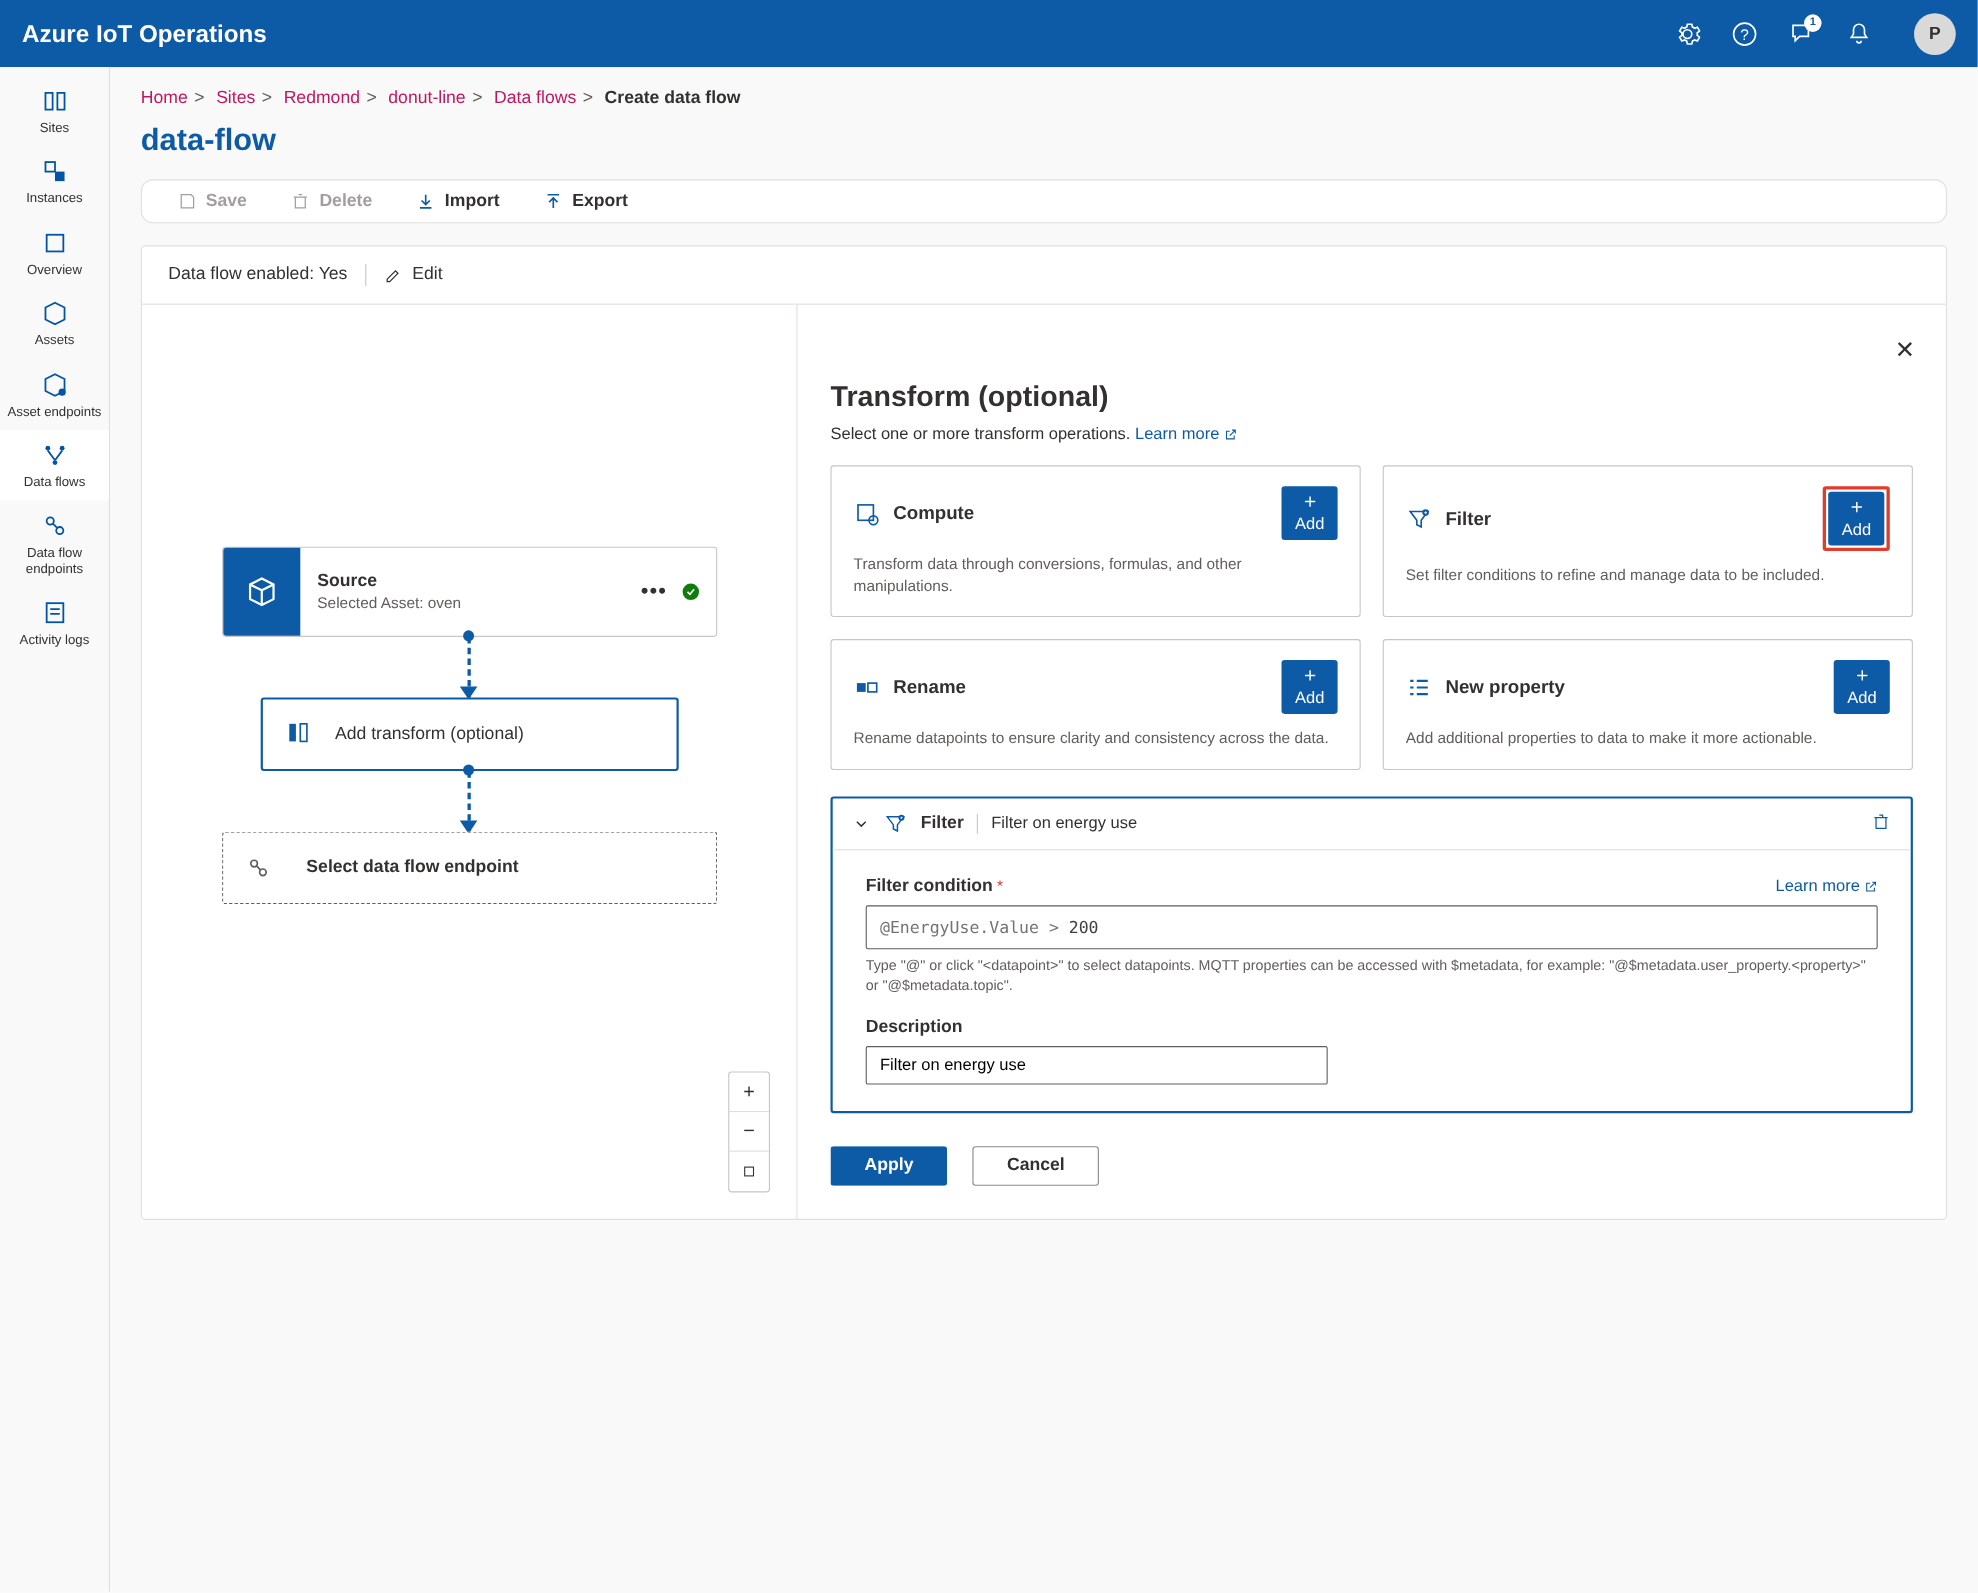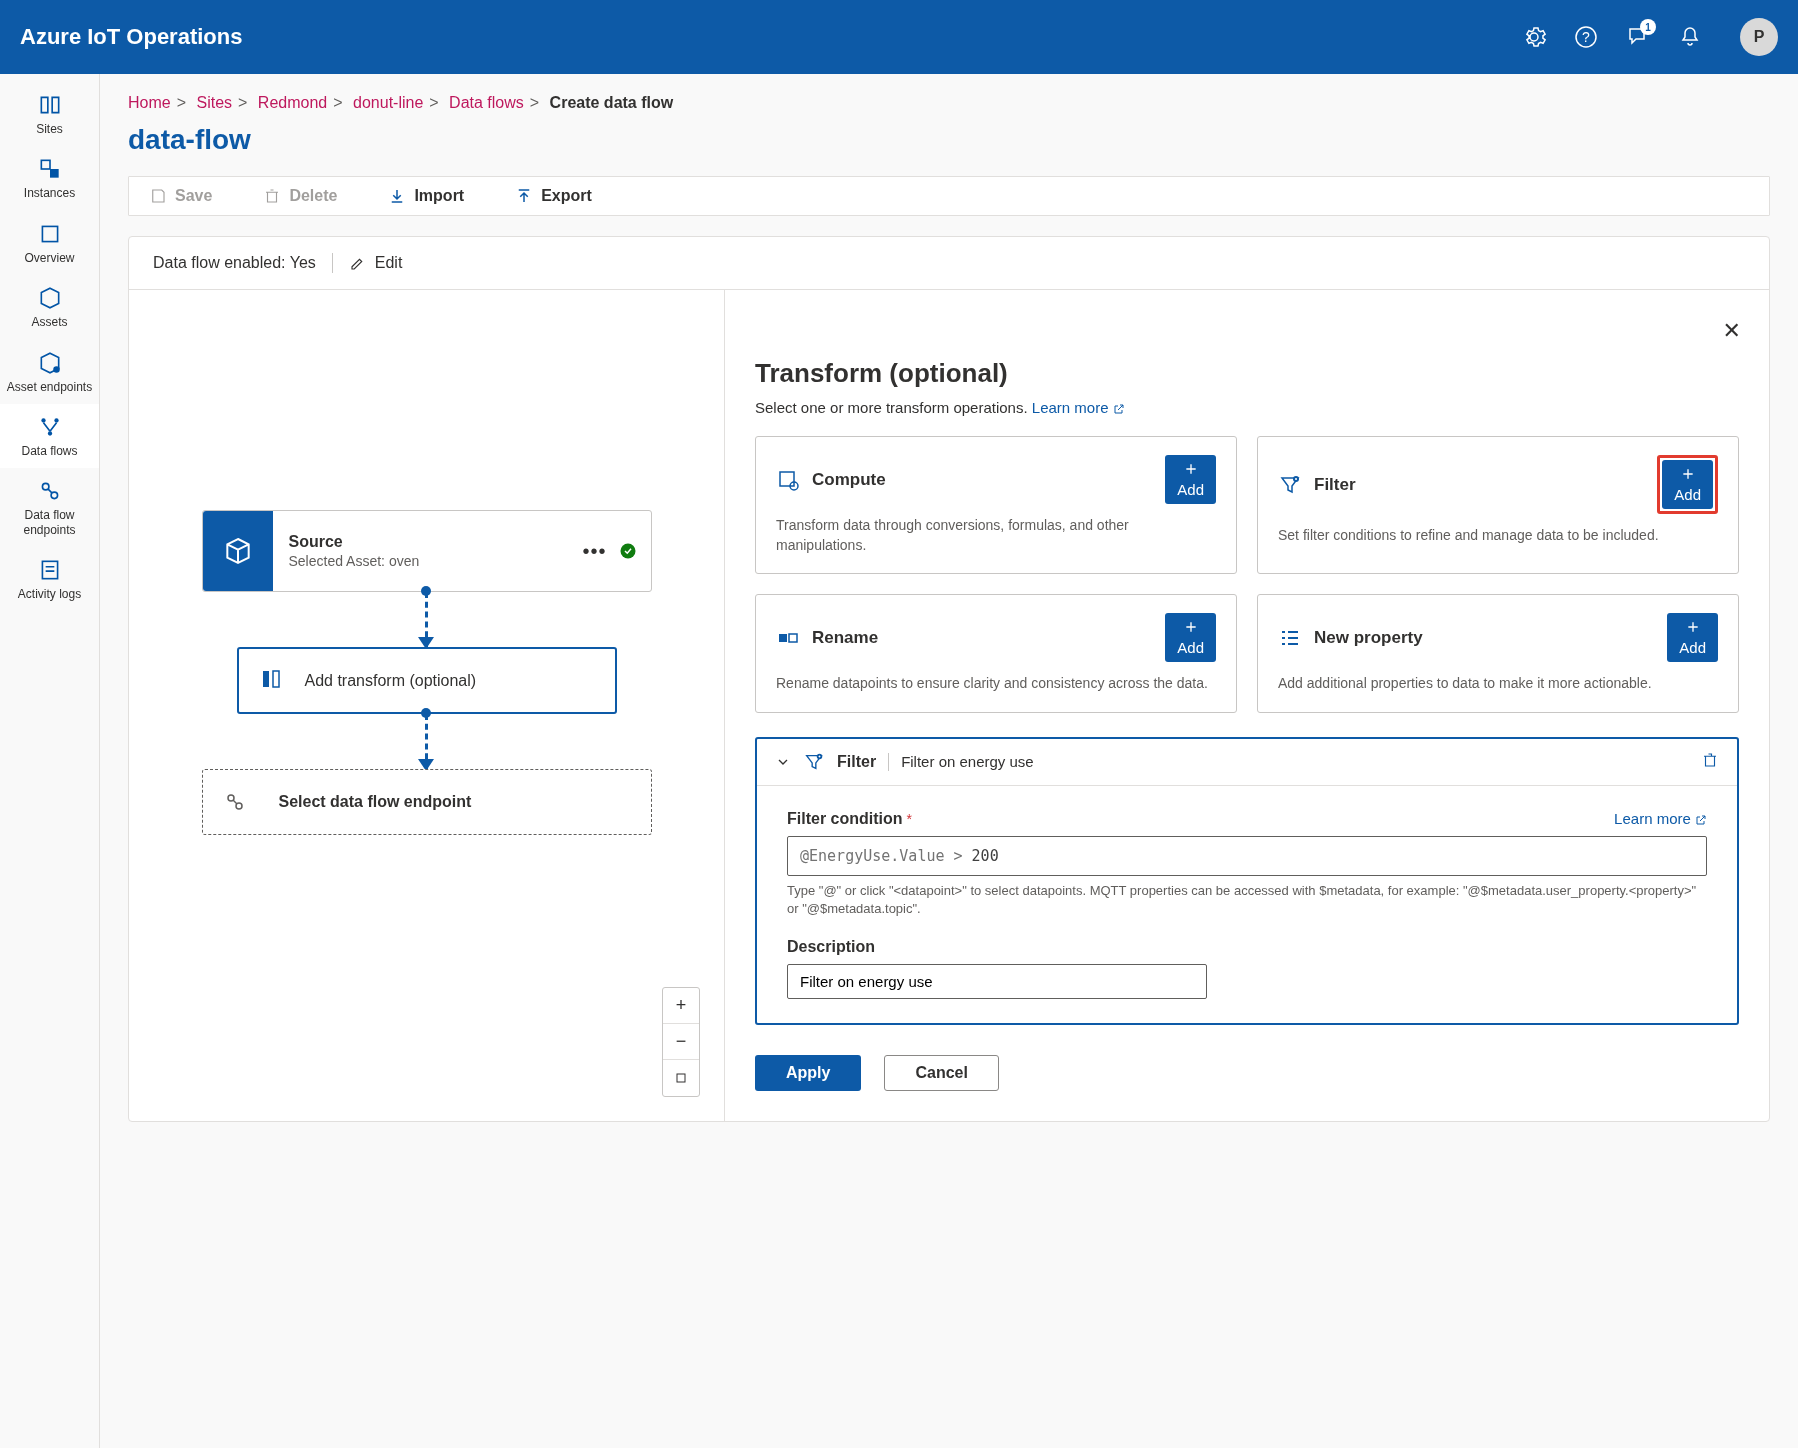--- a/index.html
+++ b/index.html
@@ -1,19 +1,19 @@
 <!DOCTYPE html>
 <html><head>
 <meta charset="utf-8">
 <style>
 * { box-sizing: border-box; margin: 0; padding: 0; }
 body { font-family: "Segoe UI", -apple-system, sans-serif; font-size: 14px; color: #323130; background: #f9f9f9; width: 1798px; height: 1448px; overflow: hidden; }
 
 
-.header { background: #0d5aa7; color: white; height: 74px; display: flex; align-items: center; padding: 0 20px; }
+.header { background: #0d5aa7; color: white; height: 61px; display: flex; align-items: center; padding: 0 20px; }
 .header-title { font-size: 22px; font-weight: 600; flex: 1; }
 .header-icons { display: flex; align-items: center; gap: 24px; }
 .header-icon { width: 28px; height: 28px; display: flex; align-items: center; justify-content: center; cursor: pointer; position: relative; }
 .header-icon svg { width: 24px; height: 24px; fill: white; }
 .badge { position: absolute; top: -4px; right: -4px; background: white; color: #0d5aa7; border-radius: 50%; width: 16px; height: 16px; font-size: 10px; display: flex; align-items: center; justify-content: center; font-weight: 600; }
 .avatar { width: 38px; height: 38px; border-radius: 50%; background: #d9d9d9; display: flex; align-items: center; justify-content: center; font-weight: 600; color: #323130; font-size: 16px; margin-left: 12px; }
 
 
 .layout { display: flex; height: calc(100% - 62px); }
 .sidebar { width: 100px; background: #f9f9f9; border-right: 1px solid #e1dfdd; padding-top: 8px; }
@@ -26,21 +26,21 @@
 
 
 .breadcrumb { font-size: 16px; color: #323130; margin-bottom: 12px; }
 .breadcrumb a { color: #be185d; text-decoration: none; }
 .breadcrumb .sep { margin: 0 6px; color: #605e5c; }
 .breadcrumb .current { font-weight: 600; }
 
 .page-title { font-size: 28px; font-weight: 600; color: #0d5aa7; margin-bottom: 20px; }
 
 
-.toolbar { background: white; border: 1px solid #e1dfdd; border-radius: 1px; padding: 10px 20px; display: flex; gap: 51px; margin-bottom: 20px; }
+.toolbar { background: white; border: 1px solid #e1dfdd; border-radius: 11px; padding: 10px 32px; display: flex; gap: 40px; margin-bottom: 20px; }
 .toolbar-btn { display: flex; align-items: center; gap: 8px; cursor: pointer; font-size: 16px; font-weight: 600; }
 .toolbar-btn.disabled { color: #a19f9d; cursor: default; }
 .toolbar-btn svg { width: 18px; height: 18px; }
 .toolbar-btn.disabled svg { fill: #a19f9d; }
 .toolbar-btn:not(.disabled) svg { fill: #0d5aa7; }
 
 
 .content-card { background: white; border: 1px solid #e1dfdd; border-radius: 4px; }
 .enabled-row { padding: 16px 24px; border-bottom: 1px solid #e1dfdd; display: flex; align-items: center; gap: 16px; font-size: 16px; }
 .enabled-row .divider { width: 1px; height: 20px; background: #c8c6c4; }

